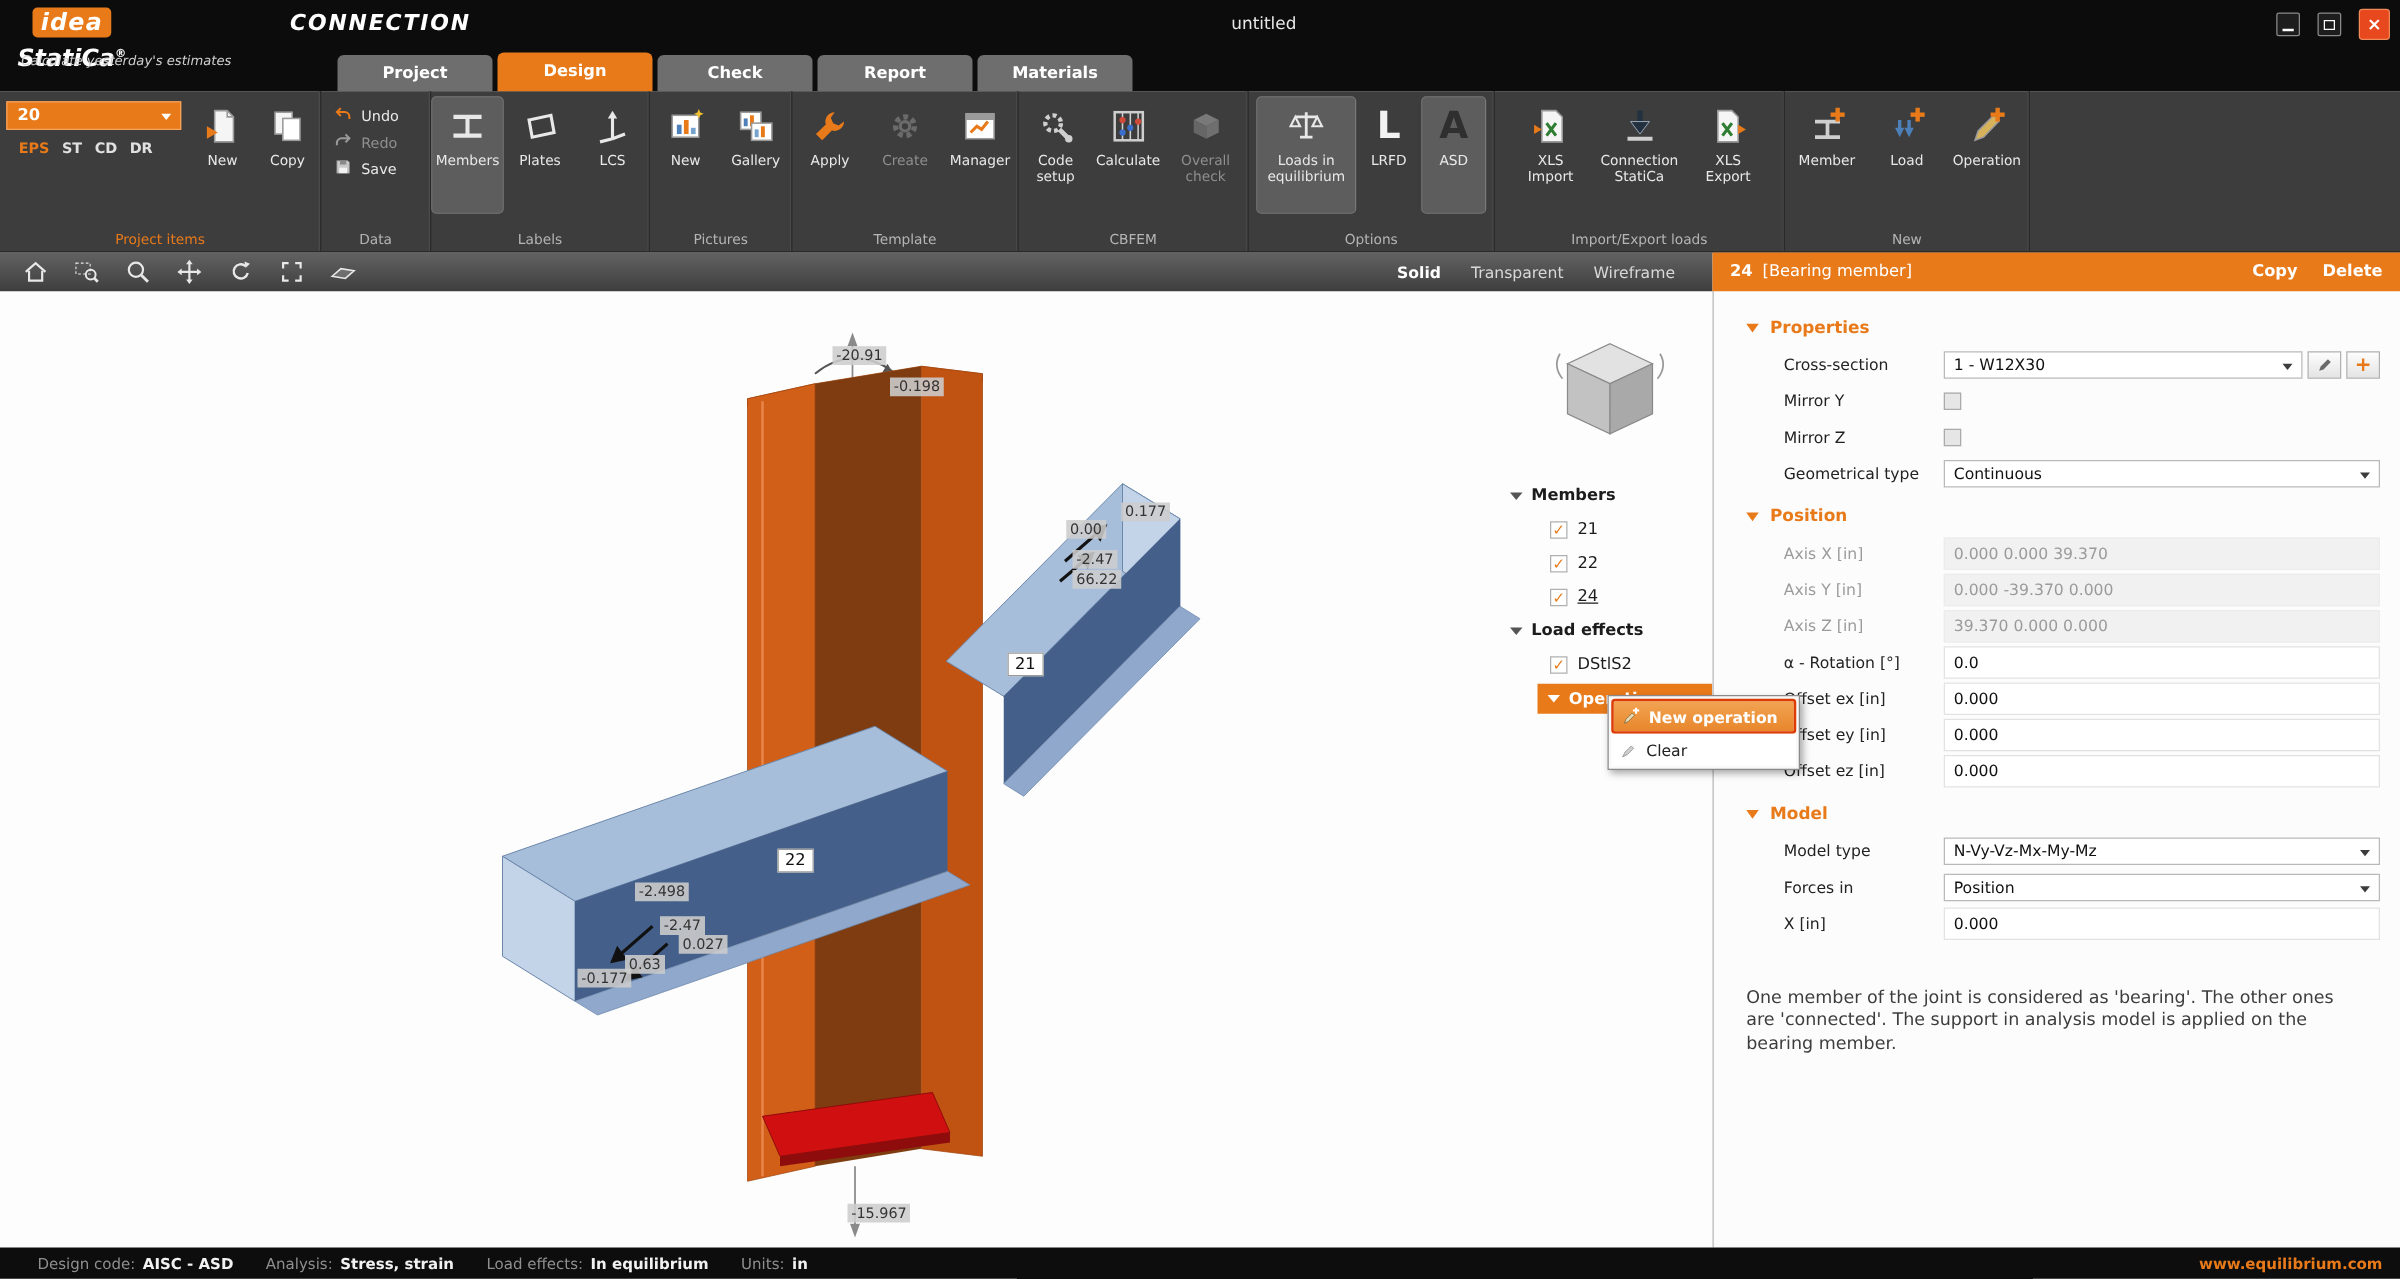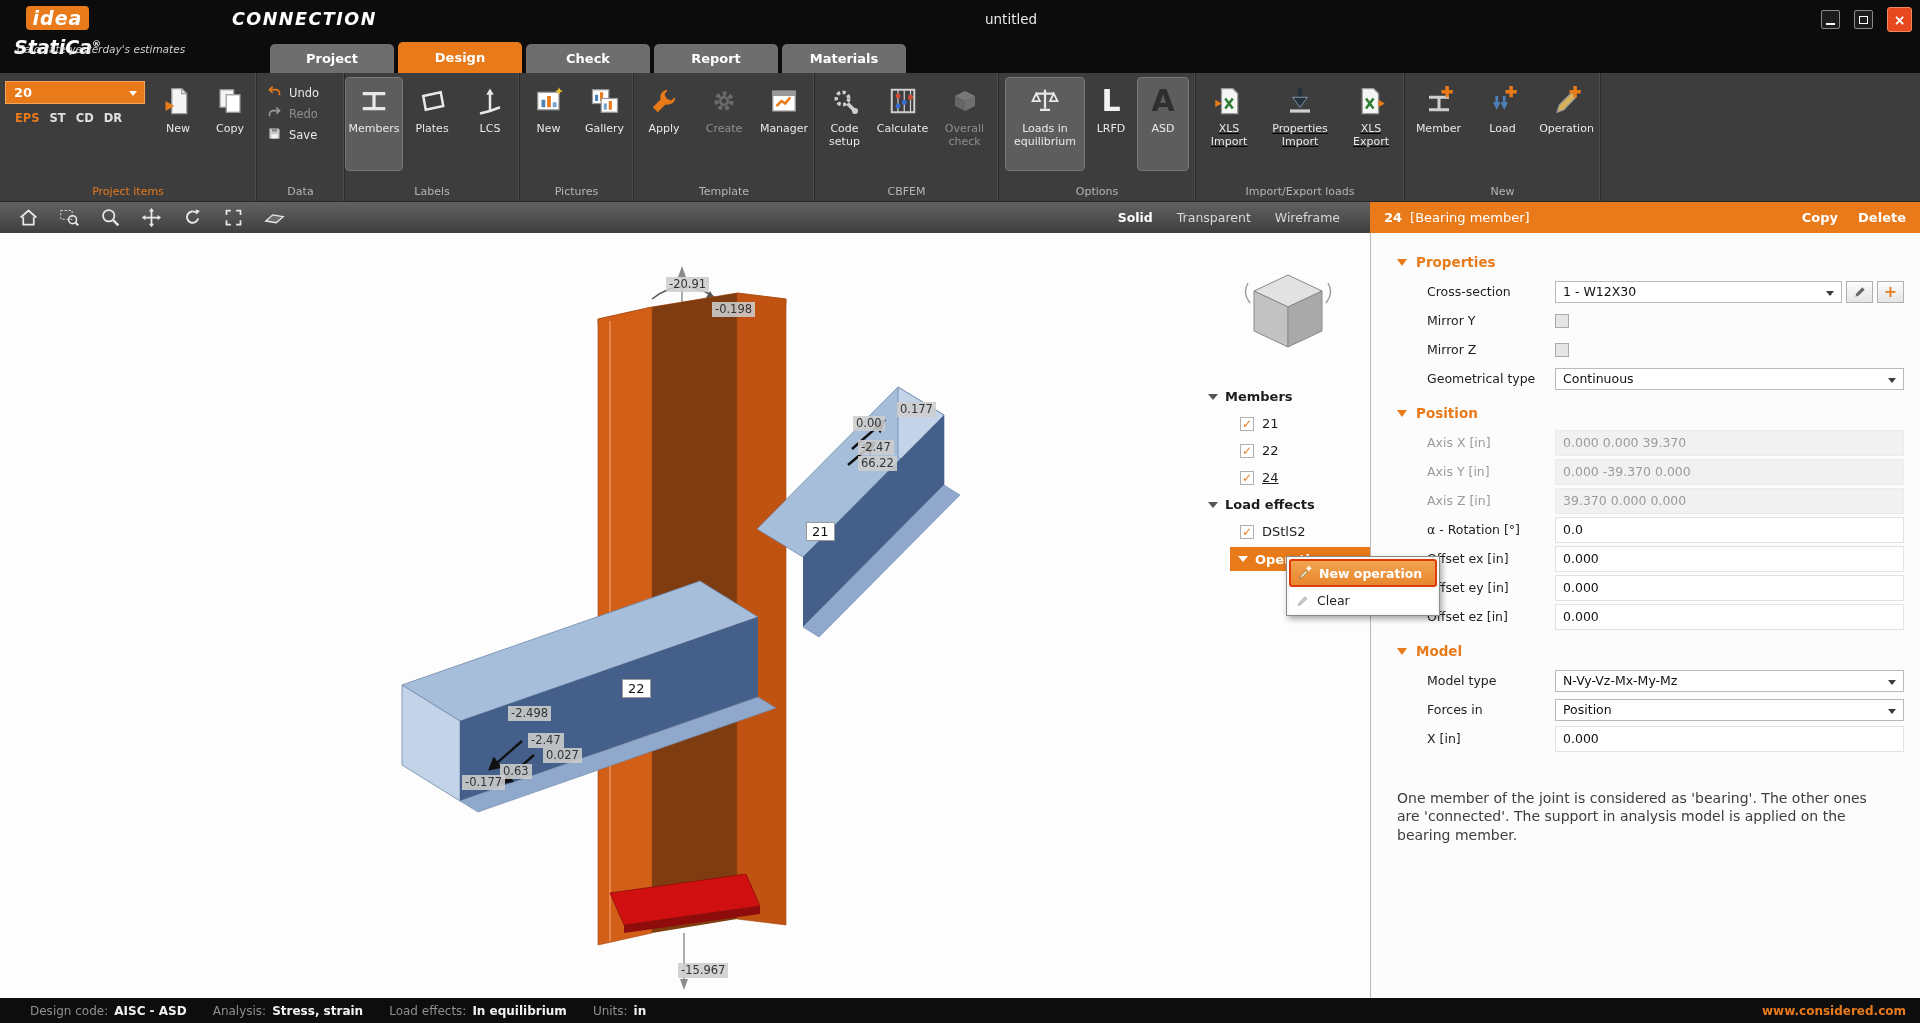--- a/index.html
+++ b/index.html
@@ -366,41 +366,41 @@
         <div class="rbtn active" style="width:50px;">
           <span class="ric">
               <span class="bigletter dark">A</span>
             </span>
           <span class="lbl">ASD</span>
         </div>
       </div>
       <div class="glabel">Options</div>
     </div>
 
-    <div class="rgroup" style="width:209px;text-decoration:underline;">
+    <div class="rgroup" style="width:232px;">
       <div class="gcontent">
         <div class="rbtn" style="width:58px;">
           <span class="ric">
               <svg viewBox="0 0 24 24" width="30" height="30">
                 <path d="M6 2h9l4 4v16H6z" fill="#f5f5f5" stroke="#9a9a9a"></path>
                 <path d="M9 10l6 8M15 10l-6 8" stroke="#2e7d32" stroke-width="2"></path>
                 <path d="M1 11l5 3-5 3z" fill="#e87a1a"></path>
               </svg>
             </span>
           <span class="lbl">XLS Import</span>
         </div>
         <div class="rbtn" style="width:80px;">
           <span class="ric">
               <svg viewBox="0 0 24 24" width="30" height="30">
                 <path d="M12 2v9" stroke="#23303e" stroke-width="3.4"></path>
                 <path d="M6 9l6 8 6-8z" fill="#23303e" stroke="#9fb0c2" stroke-width=".6"></path>
                 <path d="M4 20h16" stroke="#cfcfcf" stroke-width="2.6"></path>
               </svg>
             </span>
-          <span class="lbl">Properties Import</span>
+          <span class="lbl">Connection StatiCa</span>
         </div>
         <div class="rbtn" style="width:58px;">
           <span class="ric">
               <svg viewBox="0 0 24 24" width="30" height="30">
                 <path d="M5 2h9l4 4v16H5z" fill="#f5f5f5" stroke="#9a9a9a"></path>
                 <path d="M8 10l6 8M14 10l-6 8" stroke="#2e7d32" stroke-width="2"></path>
                 <path d="M23 14l-5-3v6z" fill="#e87a1a"></path>
               </svg>
             </span>
           <span class="lbl">XLS Export</span>
@@ -771,16 +771,16 @@
       <span class="sval">Stress, strain</span>
     </span>
     <span class="spair">
       <span class="slab">Load effects:</span>
       <span class="sval">In equilibrium</span>
     </span>
     <span class="spair">
       <span class="slab">Units:</span>
       <span class="sval">in</span>
     </span>
-    <span class="site">www.considered.com</span>
+    <span class="site">www.equilibrium.com</span>
   </footer>
 
 </div>
 
 </body></html>

